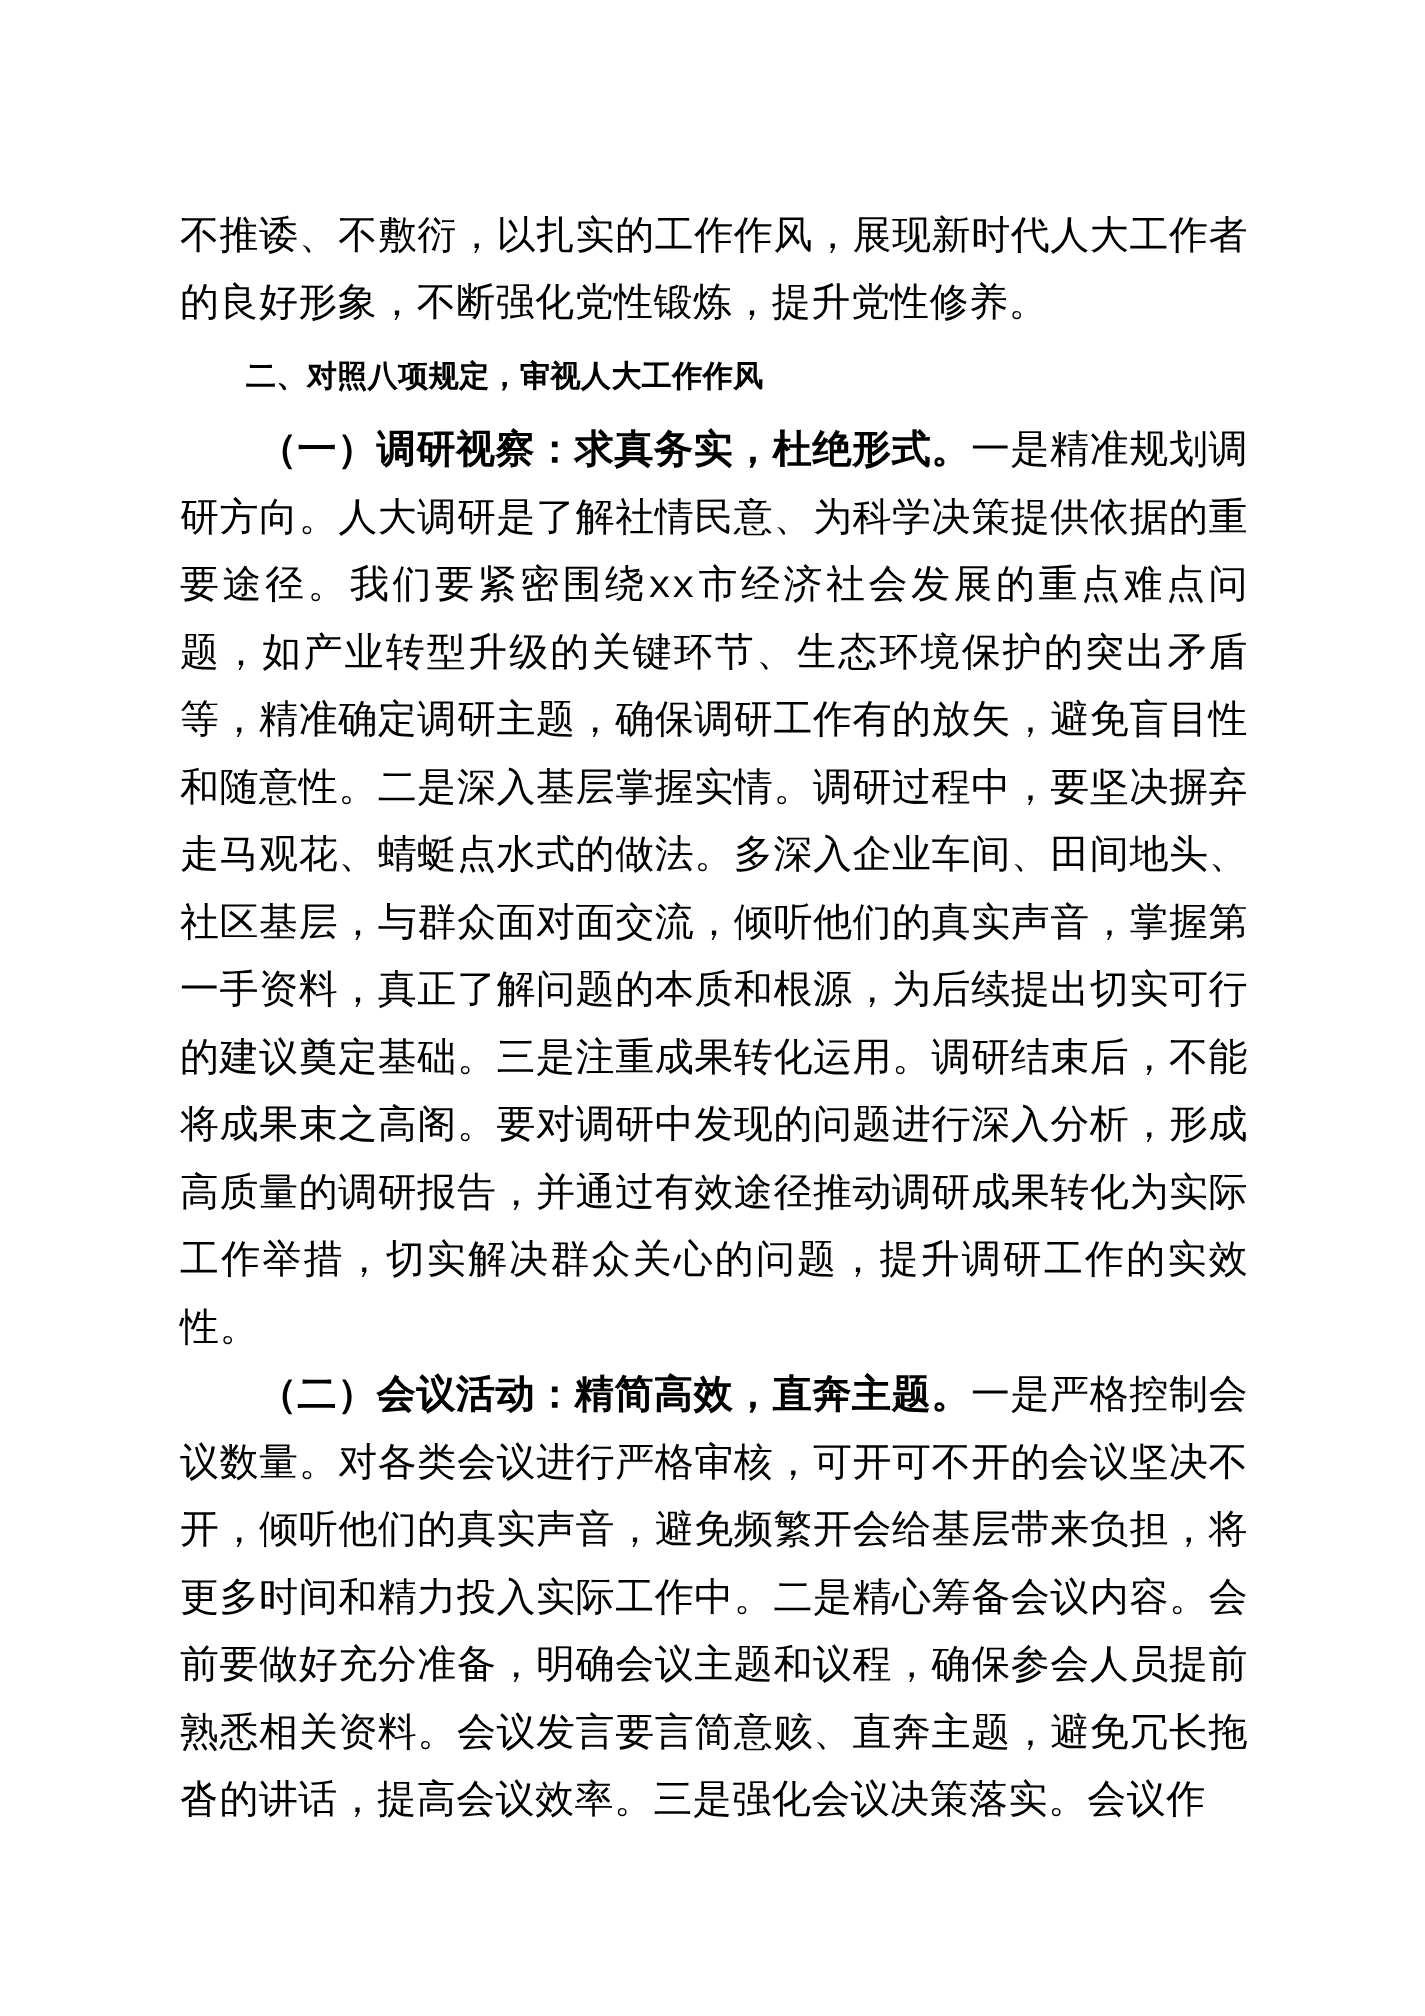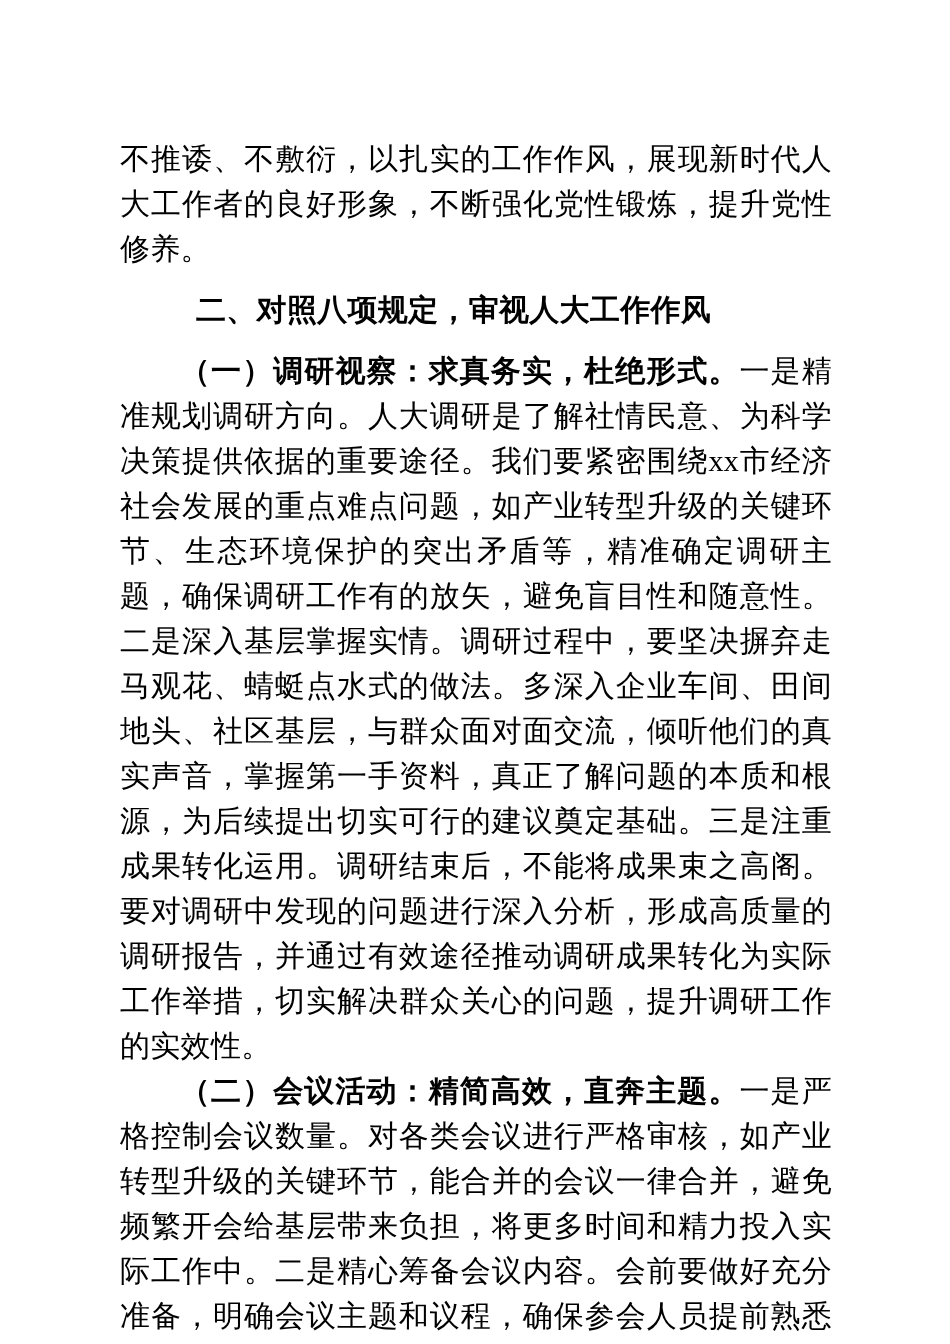--- a/index.html
+++ b/index.html
@@ -17,50 +17,51 @@
     color: #000000;
   }
   .content {
     position: absolute;
     left: 120px;
     top: 136px;
     width: 712px;
   }
   .para {
     margin: 0;
-    font-size: 30px;
+    font-size: 26px;
     line-height: 45px;
     text-align: justify;
     letter-spacing: 0.3px;
     word-break: break-all;
+    font-family: Liberation Mono, monospace;
   }
   .para.indent {
     text-indent: 2em;
   }
   .heading {
-    margin: 16px;
-    font-size: 30px;
+    margin: 4px;
+    font-size: 20px;
     line-height: 45px;
     text-indent: 2em;
     font-weight: bold;
-    font-family: Liberation Sans, sans-serif;
+    font-family: Liberation Mono, monospace;
     letter-spacing: 0.3px;
   }
   .lead {
     font-weight: bold;
   }
 </style>
 </head>
 <body>
 
 <div class="page">
   <div class="content">
 
     <p class="para"><span>不推诿、不敷衍，以扎实的工作作风，展现新时代人大工作者的良好形象，不断强化党性锻炼，提升党性修养。</span></p>
 
     <p class="heading"><span>二、对照八项规定，审视人大工作作风</span></p>
 
     <p class="para indent"><span class="lead">（一）调研视察：求真务实，杜绝形式。</span><span>一是精准规划调研方向。人大调研是了解社情民意、为科学决策提供依据的重要途径。我们要紧密围绕xx市经济社会发展的重点难点问题，如产业转型升级的关键环节、生态环境保护的突出矛盾等，精准确定调研主题，确保调研工作有的放矢，避免盲目性和随意性。二是深入基层掌握实情。调研过程中，要坚决摒弃走马观花、蜻蜓点水式的做法。多深入企业车间、田间地头、社区基层，与群众面对面交流，倾听他们的真实声音，掌握第一手资料，真正了解问题的本质和根源，为后续提出切实可行的建议奠定基础。三是注重成果转化运用。调研结束后，不能将成果束之高阁。要对调研中发现的问题进行深入分析，形成高质量的调研报告，并通过有效途径推动调研成果转化为实际工作举措，切实解决群众关心的问题，提升调研工作的实效性。</span></p>
 
-    <p class="para indent"><span class="lead">（二）会议活动：精简高效，直奔主题。</span><span>一是严格控制会议数量。对各类会议进行严格审核，如产业转型升级的关键环节，能合并的会议一律合并，避免频繁开会给基层带来负担，将更多时间和精力投入实际工作中。二是精心筹备会议内容。会前要做好充分准备，明确会议主题和议程，确保参会人员提前熟悉相关资料。会议发言要言简意赅、直奔主题，避免冗长拖沓的讲话，提高会议效率。三是强化会议决策落实。会议作</span></p>
+    <p class="para indent"><span class="lead">（二）会议活动：精简高效，直奔主题。</span><span>一是严格控制会议数量。对各类会议进行严格审核，可开可不开的会议坚决不开，倾听他们的真实声音，避免频繁开会给基层带来负担，将更多时间和精力投入实际工作中。二是精心筹备会议内容。会前要做好充分准备，明确会议主题和议程，确保参会人员提前熟悉相关资料。会议发言要言简意赅、直奔主题，避免冗长拖沓的讲话，提高会议效率。三是强化会议决策落实。会议作</span></p>
 
   </div>
 </div>
 
 </body></html>

